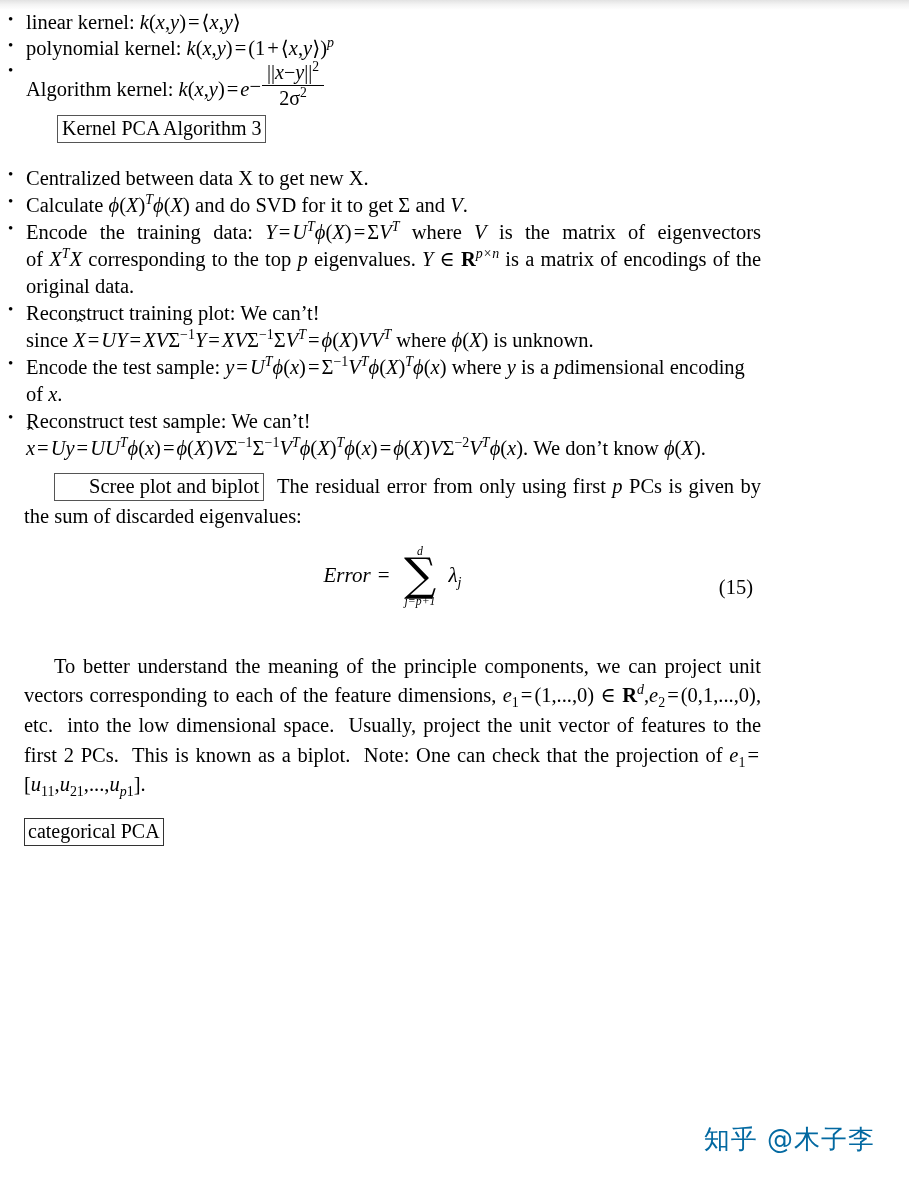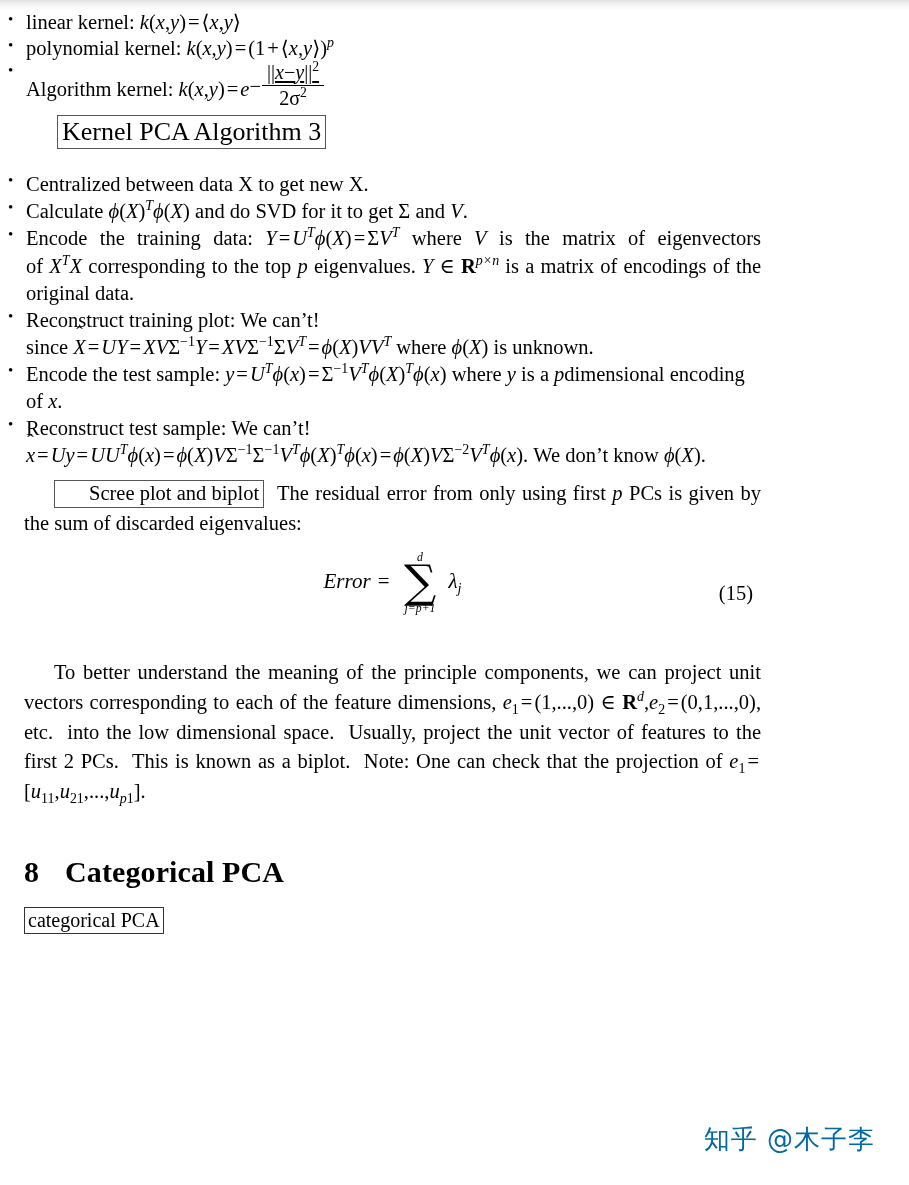--- a/index.html
+++ b/index.html
@@ -70,21 +70,20 @@
     vertical-align: -0.42em;
     text-align: center;
     line-height: 1.12;
     font-size: 0.98em;
     margin: 0 1px;
   }
   .frac .num {
     display: block;
     padding: 0 5px 1px 5px;
     border-bottom: 1.2px solid #000;
-    text-decoration: underline;
   }
   .frac .den {
     display: block;
     padding: 1px 5px 0 5px;
   }
 
   
   ul.blist {
     list-style: none;
     margin: 0;
@@ -121,21 +120,21 @@
   .boxed {
     display: inline-block;
     border: 1.3px solid #555;
     padding: 1px 4px 2px 4px;
     line-height: 1.12;
     background: #fff;
   }
 
   .tag-line {
     margin: 0 4px 0 57px;
-    font-size: 26px;
+    font-size: 20px;
   }
 
   .body-par {
     margin: 0 24px 0 24px;
     font-size: 20.5px;
     line-height: 1.45;
     text-align: justify;
   }
   .body-par.indent { text-indent: 30px; }
 
@@ -294,23 +293,20 @@
       <span><span class="mi">λ</span><span class="sub">j</span></span>
     </div>
     <div class="eq-number">(15)</div>
   </div>
 
 
   <p class="body-par indent" style="margin-top:28px;">
     To better understand the meaning of the principle components, we can project unit vectors corresponding to each of the feature dimensions,&nbsp;<span class="mi">e</span><span class="sub up">1</span><span class="op">=</span><span class="mup">(</span>1<span class="mup">,</span>...<span class="mup">,</span>0<span class="mup">)</span>&nbsp;<span class="mup">∈</span>&nbsp;<span class="mbf">R</span><span class="sup">d</span><span class="mup">,</span><span class="mi">e</span><span class="sub up">2</span><span class="op">=</span><span class="mup">(</span>0<span class="mup">,</span>1<span class="mup">,</span>...<span class="mup">,</span>0<span class="mup">)</span>, etc.&nbsp; into the low dimensional space.&nbsp; Usually, project the unit vector of features to the first 2 PCs.&nbsp; This is known as a biplot.&nbsp; Note: One can check that the projection of&nbsp;<span class="mi">e</span><span class="sub up">1</span><span class="op">=</span><span class="mup">[</span><span class="mi">u</span><span class="sub up">11</span><span class="mup">,</span><span class="mi">u</span><span class="sub up">21</span><span class="mup">,</span>...<span class="mup">,</span><span class="mi">u</span><span class="sub">p</span><span class="sub up">1</span><span class="mup">]</span>.
   </p>
 
-  <h2 class="section-head" style="margin-top:48px;">
-    <span class="num">8</span><span>Categorical PCA</span>
-  </h2>
 
   <p class="cat-tag" style="margin-top:18px;">
     <span class="boxed">categorical PCA</span>
   </p>
 
 </div>
 
 <div class="watermark">知乎 @木子李</div>
 
 </body></html>

